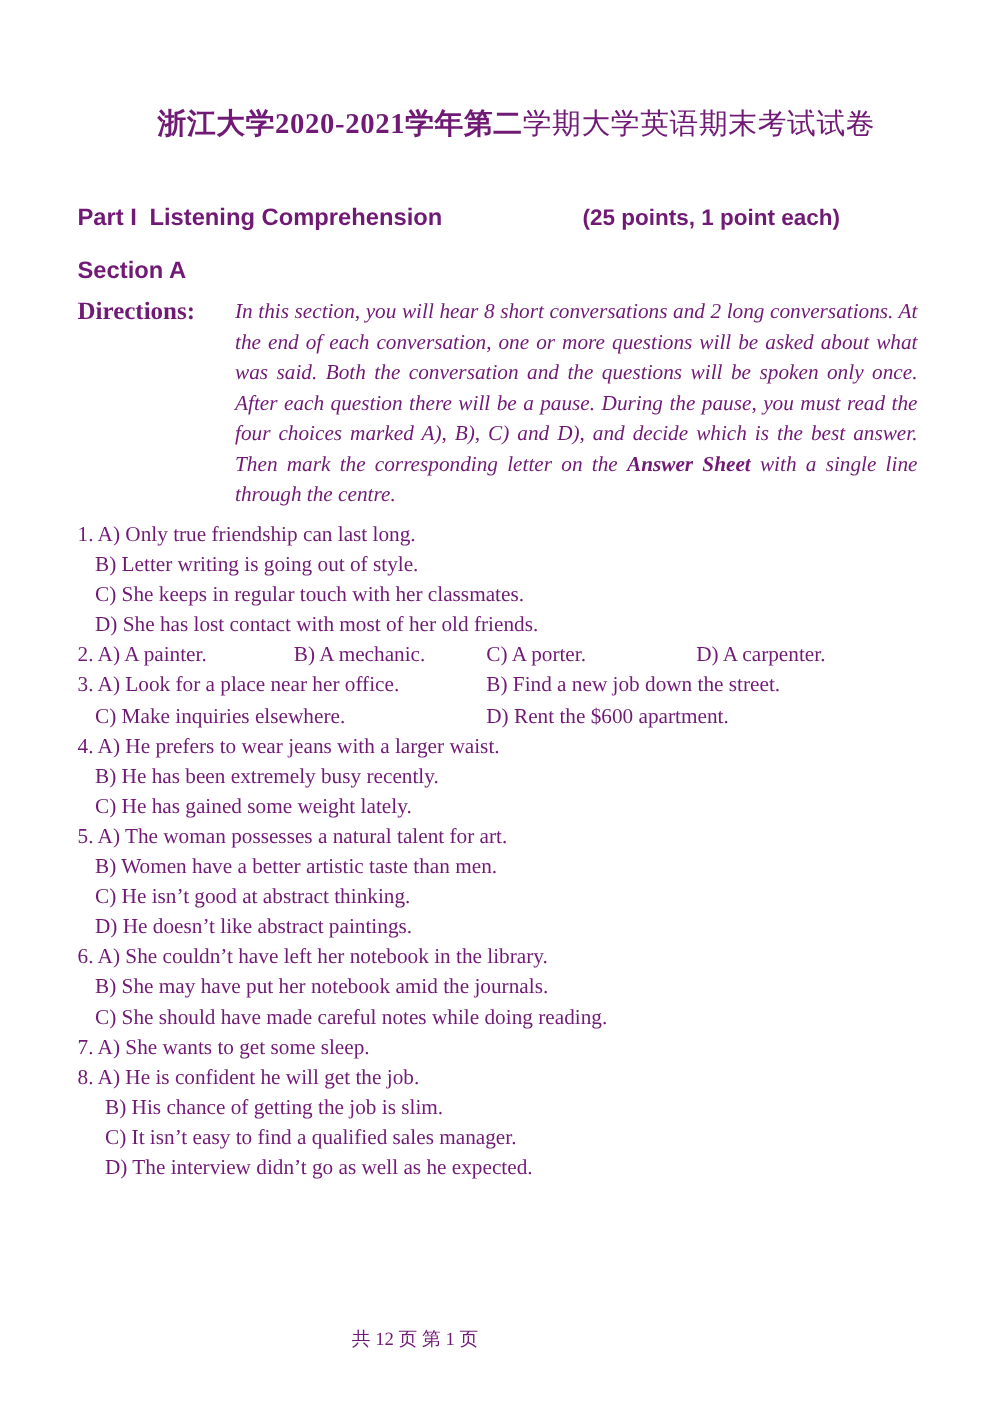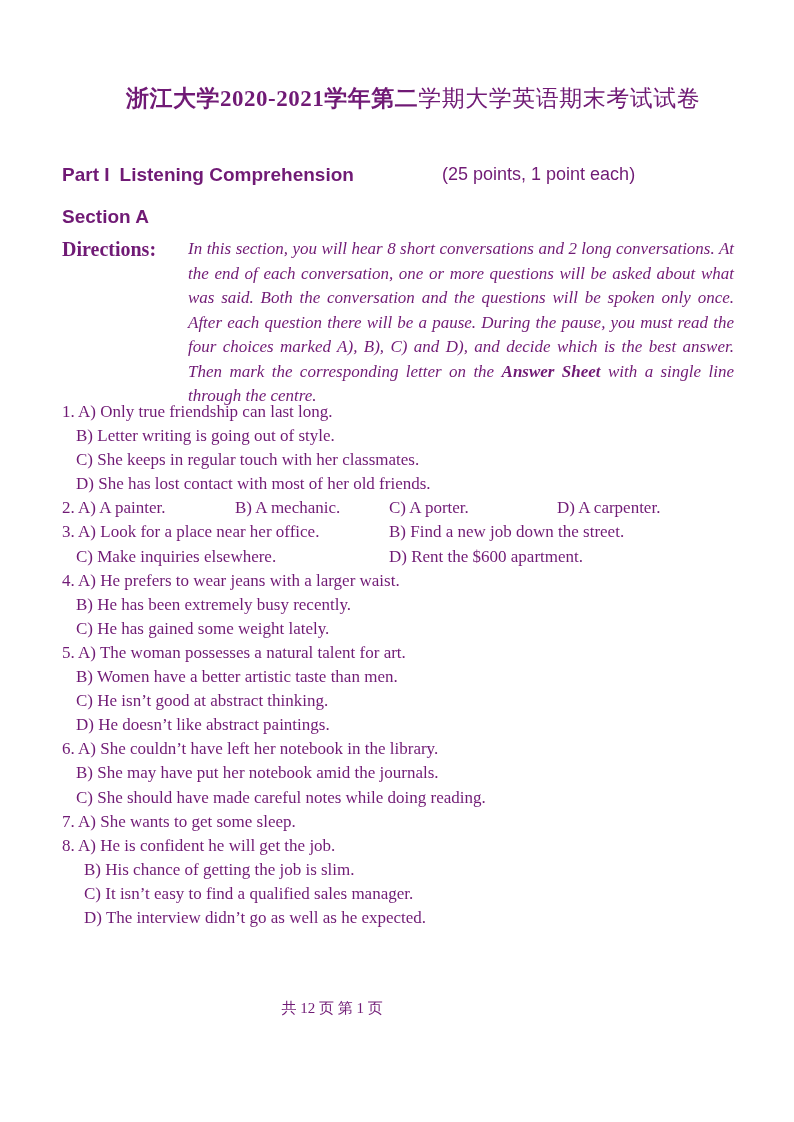--- a/index.html
+++ b/index.html
@@ -35,23 +35,23 @@
     width: 672px;
     font-family: "Liberation Sans", sans-serif;
     font-weight: bold;
     font-size: 19px;
     line-height: 23px;
     white-space: nowrap;
   }
   .part-heading .part-title { margin-left: 10px; }
   .part-points {
     position: absolute;
-    left: 380px;
+    left: 404px;
     top: 0;
-    font-weight: normal;
+    font-weight: bold;
     font-size: 18px;
   }
   .section-heading {
     position: absolute;
     top: 206px;
     left: 62px;
     font-family: "Liberation Sans", sans-serif;
     font-weight: bold;
     font-size: 19px;
   }
@@ -74,40 +74,40 @@
     flex: 1;
     font-style: italic;
     font-size: 17px;
     line-height: 24.5px;
     text-align: justify;
     margin-left: 40px;
   }
   .directions-text .em { font-weight: bold; }
   .question-list {
     position: absolute;
-    top: 400px;
+    top: 416px;
     left: 62px;
     width: 700px;
     font-size: 17px;
   }
   .q-line {
     position: relative;
     height: 24.1px;
     line-height: 24.1px;
     white-space: nowrap;
   }
   .q-line.ind-1 { padding-left: 14px; }
   .q-line.ind-2 { padding-left: 22px; }
   .q-cell.abs { position: absolute; top: 0; }
   .q-cell.col-1 { left: 173px; }
   .q-cell.col-2 { left: 327px; }
   .q-cell.col-3 { left: 495px; }
   .page-footer {
     position: absolute;
-    top: 998px;
+    top: 1062px;
     left: 0;
     width: 664px;
     text-align: center;
     font-size: 15px;
     line-height: 20px;
   }
 </style>
 </head>
 <body>
 

